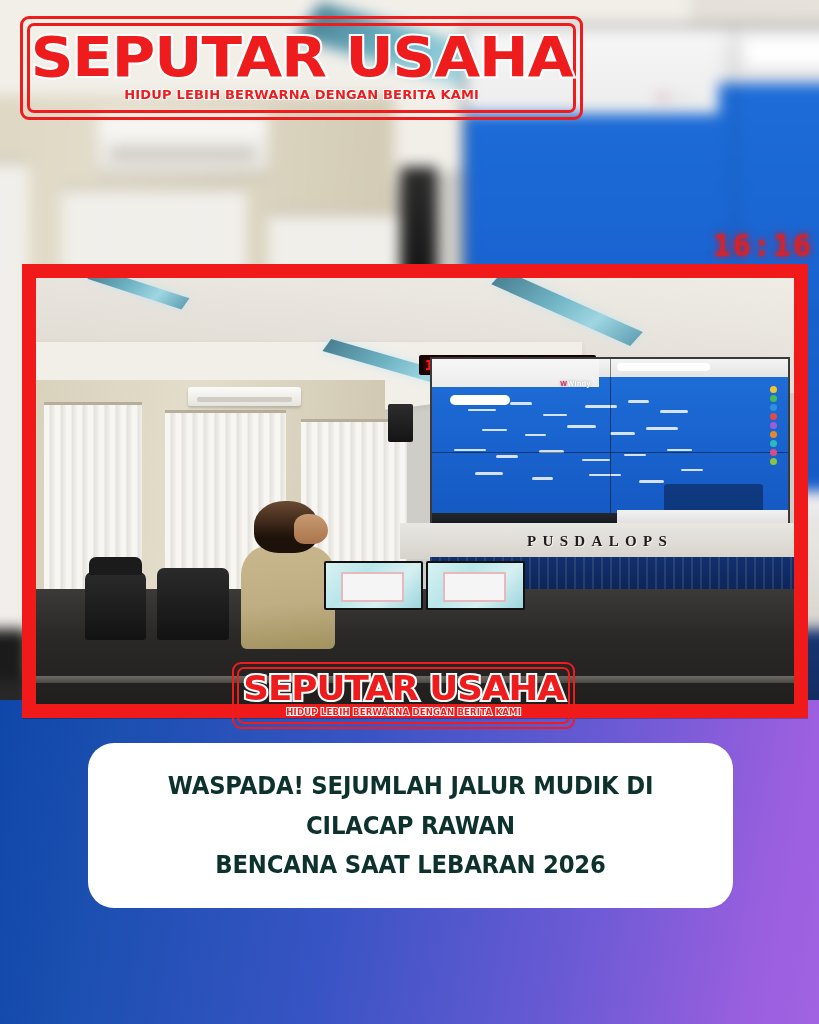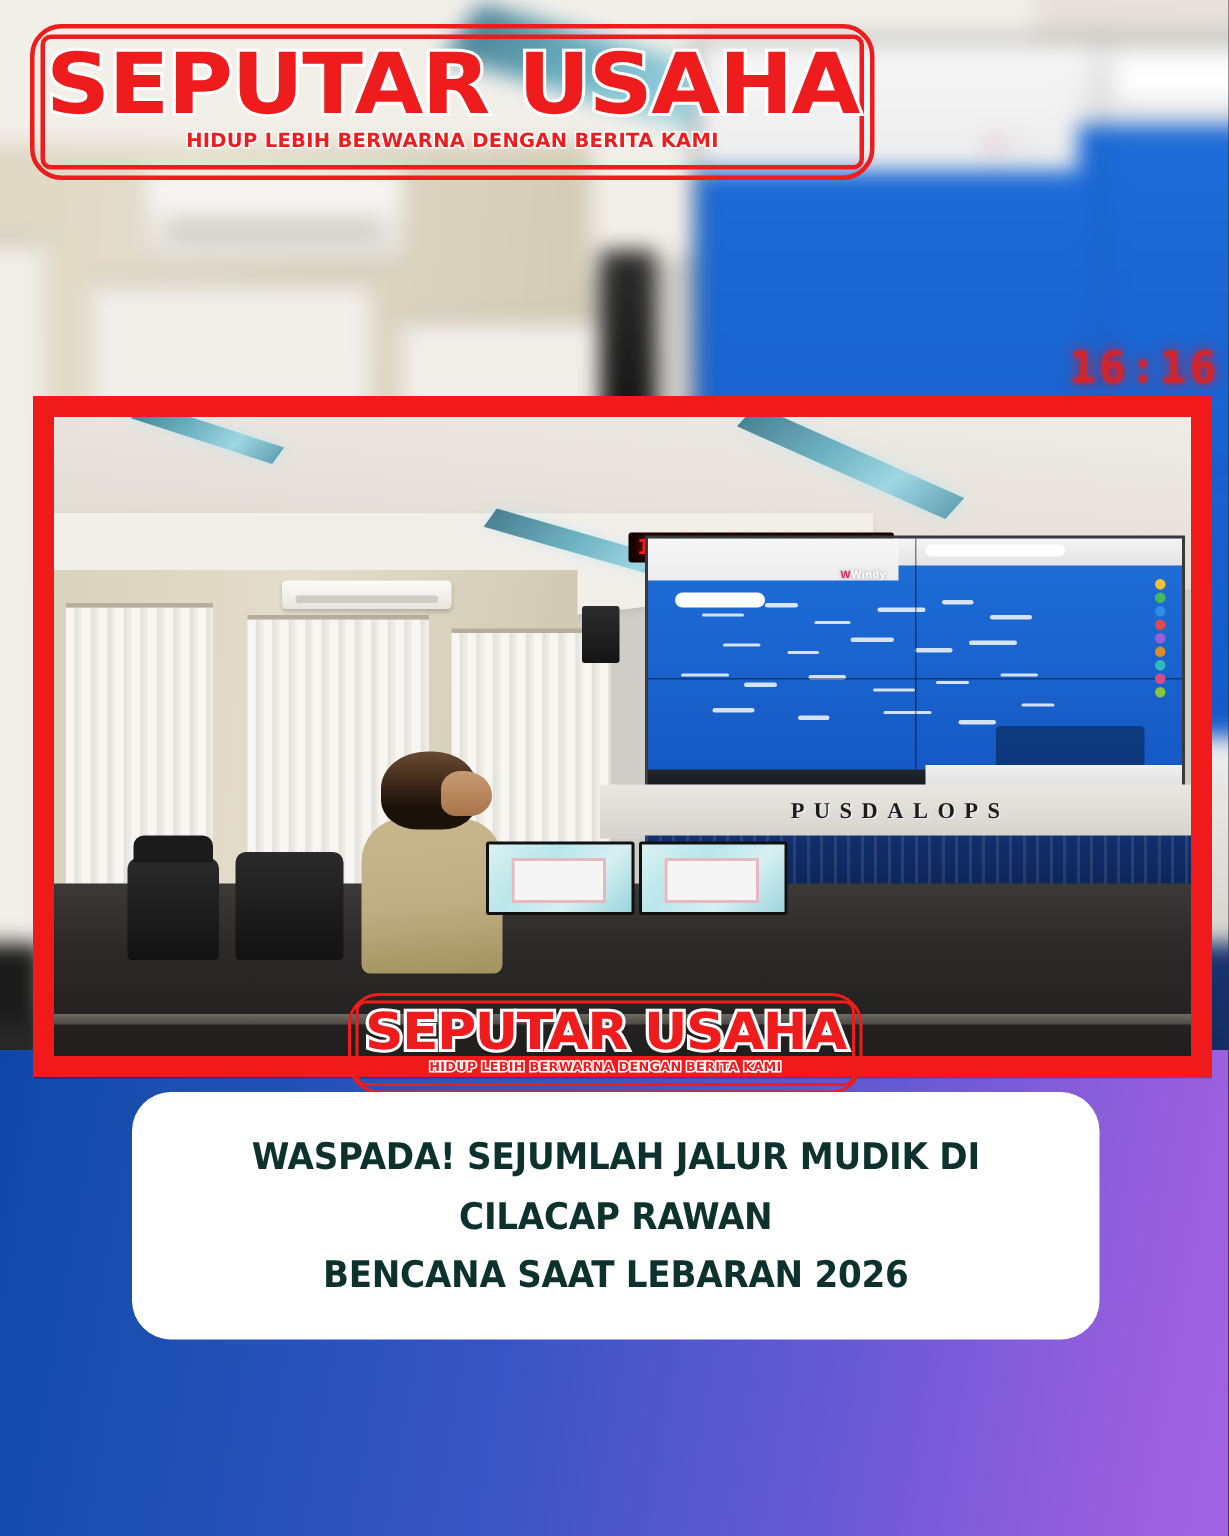--- a/index.html
+++ b/index.html
@@ -188,21 +188,21 @@
   .frame {
     position:absolute; left:22px; top:264px; width:786px; height:454px;
     border:14px solid #f01a1a; background:#000; overflow:hidden;
     box-shadow:0 1px 0 rgba(0,0,0,.25);
   }
   .frame .room-inner { position:absolute; inset:0; }
 
   
   .wm { position:absolute; }
   .wm .outer {
-    border:3px solid #ee1c1c; border-radius:21px; padding:4px;
+    border:3px solid #ee1c1c; border-radius:9px; padding:4px;
     background:transparent;
   }
   .wm .inner {
     border:3px solid #ee1c1c; border-radius:7px;
     padding:6px 14px 7px;
     display:flex; flex-direction:column; align-items:center; justify-content:center;
   }
   .wm .title {
     font-family:"DejaVu Sans", sans-serif;
     font-weight:bold; color:#ee1c1c; letter-spacing:-1px;
@@ -221,21 +221,21 @@
 
   .wm-mid { left:232px; top:662px; }
   .wm-mid .title { font-size:34px; transform:scaleX(1.05); }
   .wm-mid .sub { font-size:8.5px; margin-top:3px; }
   .wm-mid .inner { padding:3px 12px 5px; }
   .wm-mid .outer { border-width:2.5px; padding:3px; }
   .wm-mid .inner { border-width:2.5px; }
 
   
   .caption-card {
-    position:absolute; left:88px; top:728px; width:645px; height:165px;
+    position:absolute; left:88px; top:743px; width:645px; height:165px;
     background:#ffffff; border-radius:26px;
     display:flex; align-items:center; justify-content:center;
     padding:18px 34px;
   }
   .caption-text {
     font-family:"DejaVu Sans", sans-serif;
     font-weight:bold; font-size:24.5px; line-height:1.62;
     color:#0d322e; text-align:center; letter-spacing:-.2px;
     transform:scaleX(.93); transform-origin:center;
   }

